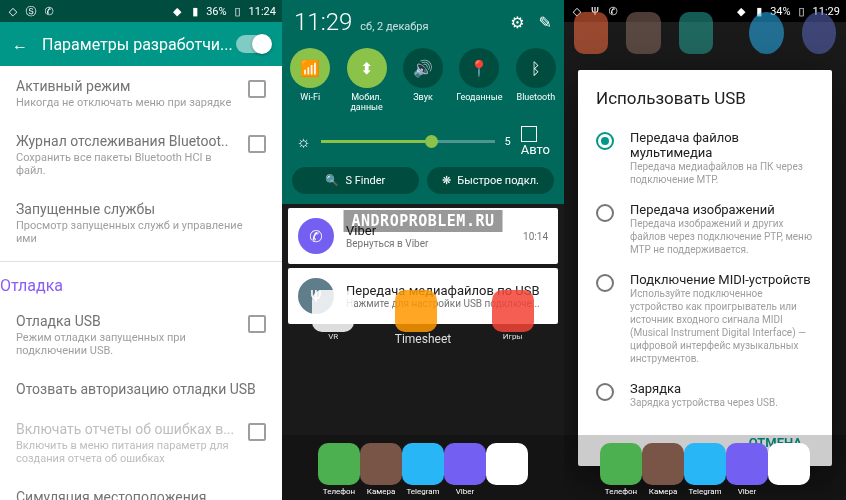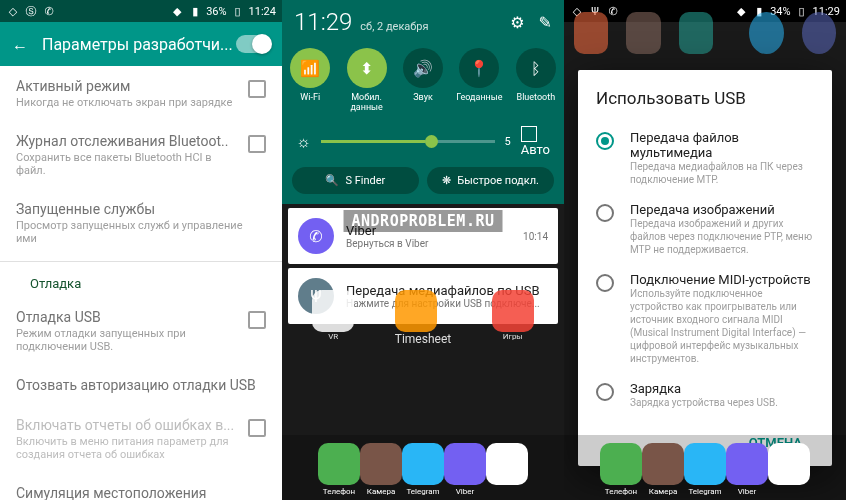--- a/index.html
+++ b/index.html
@@ -19,21 +19,21 @@
 .switch { width: 34px; height: 18px; background: #80cbc4; border-radius: 10px; position: relative; }
 .switch::after { content: ''; position: absolute; right: -2px; top: -1px; width: 20px; height: 20px; background: #fff; border-radius: 50%; box-shadow: 0 1px 3px rgba(0,0,0,.3); }
 
 .list { background: #fff; }
 .item { padding: 12px 16px; border-bottom: 0; display: flex; align-items: flex-start; }
 .item-text { flex: 1; }
 .item-title { font-size: 14px; color: #737373; }
 .item-sub { font-size: 11px; color: #9e9e9e; margin-top: 2px; }
 .item-check { width: 18px; height: 18px; border: 2px solid #9e9e9e; border-radius: 2px; margin-left: 8px; margin-top: 2px; }
 .divider { height: 1px; background: #e0e0e0; margin: 4px 0; }
-.section-label { padding: 10px 30px 6px; font-size: 13px; color: #14532d; }
+.section-label { padding: 10px 0 6px; font-size: 16px; color: #8b5cf6; }
 .item.disabled .item-title, .item.disabled .item-sub { color: #bdbdbd; }
 
 
 .phone2 { background: #1a1a1a; }
 .shade-top { background: #00695c; color: #fff; padding: 8px 12px; display: flex; align-items: center; justify-content: space-between; }
 .shade-time { font-size: 24px; font-weight: 300; }
 .shade-date { font-size: 11px; margin-left: 8px; opacity: .8; }
 .shade-icons { display: flex; gap: 14px; }
 .qs-row { background: #00695c; display: flex; padding: 4px 0 8px; }
 .qs-item { flex: 1; text-align: center; color: #fff; }
@@ -105,21 +105,21 @@
   </div>
   <div class="appbar">
     <span class="appbar-back">←</span>
     <span class="appbar-title">Параметры разработчи...</span>
     <div class="switch"></div>
   </div>
   <div class="list" id="p1-list">
       <div class="item">
         <div class="item-text">
           <div class="item-title">Активный режим</div>
-          <div class="item-sub">Никогда не отключать экран при зарядке</div>
+          <div class="item-sub">Никогда не отключать меню при зарядке</div>
         </div>
         <div class="item-check"></div>
       </div>
       <div class="item">
         <div class="item-text">
           <div class="item-title">Журнал отслеживания Bluetoot..</div>
           <div class="item-sub">Сохранить все пакеты Bluetooth HCI в файл.</div>
         </div>
         <div class="item-check"></div>
       </div>

